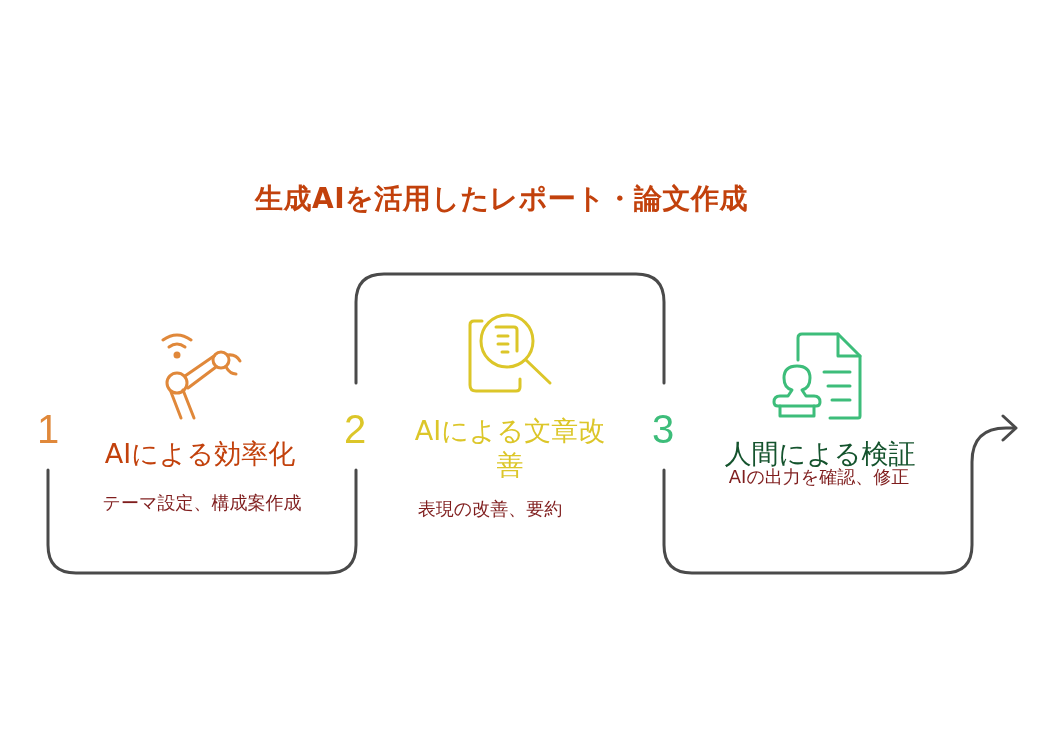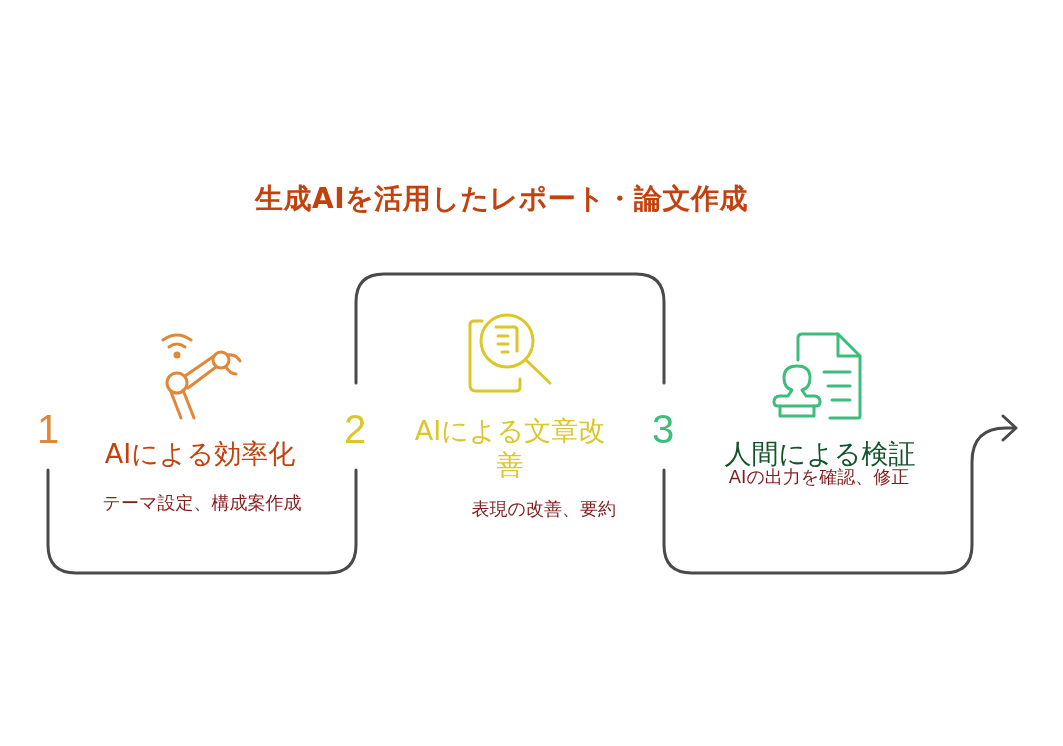--- a/index.html
+++ b/index.html
@@ -66,21 +66,21 @@
     <path d="M22 16 L14 16 Q10 16 10 20 L10 80 Q10 86 16 86 L56 86 Q60 86 60 82 L60 74"></path>
     <circle cx="47" cy="36" r="26"></circle>
     <path d="M66 55 L90 78"></path>
     <path d="M36 22 L54 22 Q57 22 57 25 L57 46"></path>
     <path d="M38 31 L48 31"></path>
     <path d="M38 39 L48 39"></path>
     <path d="M42 47 L48 47"></path>
   </g>
 </svg>
 <div class="step-title" style="left:405px;width:210px;top:414px;color:#dcc629;">AIによる文章改善</div>
-<div class="step-desc" style="left:396px;width:220px;top:496px;text-align:right;">表現の改善、要約</div>
+<div class="step-desc" style="left:380px;width:220px;top:496px;">表現の改善、要約</div>
 
 <div class="num" style="left:652px;top:409px;color:#3dbd7a;">3</div>
 <svg class="icon" width="100" height="90" style="left:770px;top:330px;" viewBox="0 0 100 90">
   <g fill="none" stroke="#3dbd7a" stroke-width="3" stroke-linecap="round" stroke-linejoin="round">
     <path d="M28 30 L28 8 Q28 4 32 4 L68 4 L90 26 L90 86 Q90 88 88 88 L60 88"></path>
     <path d="M68 4 L68 26 L90 26"></path>
     <path d="M54 42 L80 42"></path>
     <path d="M58 56 L80 56"></path>
     <path d="M62 70 L80 70"></path>
     <path d="M22 60 Q14 58 14 48 Q14 36 27 36 Q40 36 40 48 Q40 58 32 60 L36 66 L44 66 Q50 66 50 72 Q50 76 46 76 L8 76 Q4 76 4 72 Q4 66 10 66 L18 66 Z"></path>

